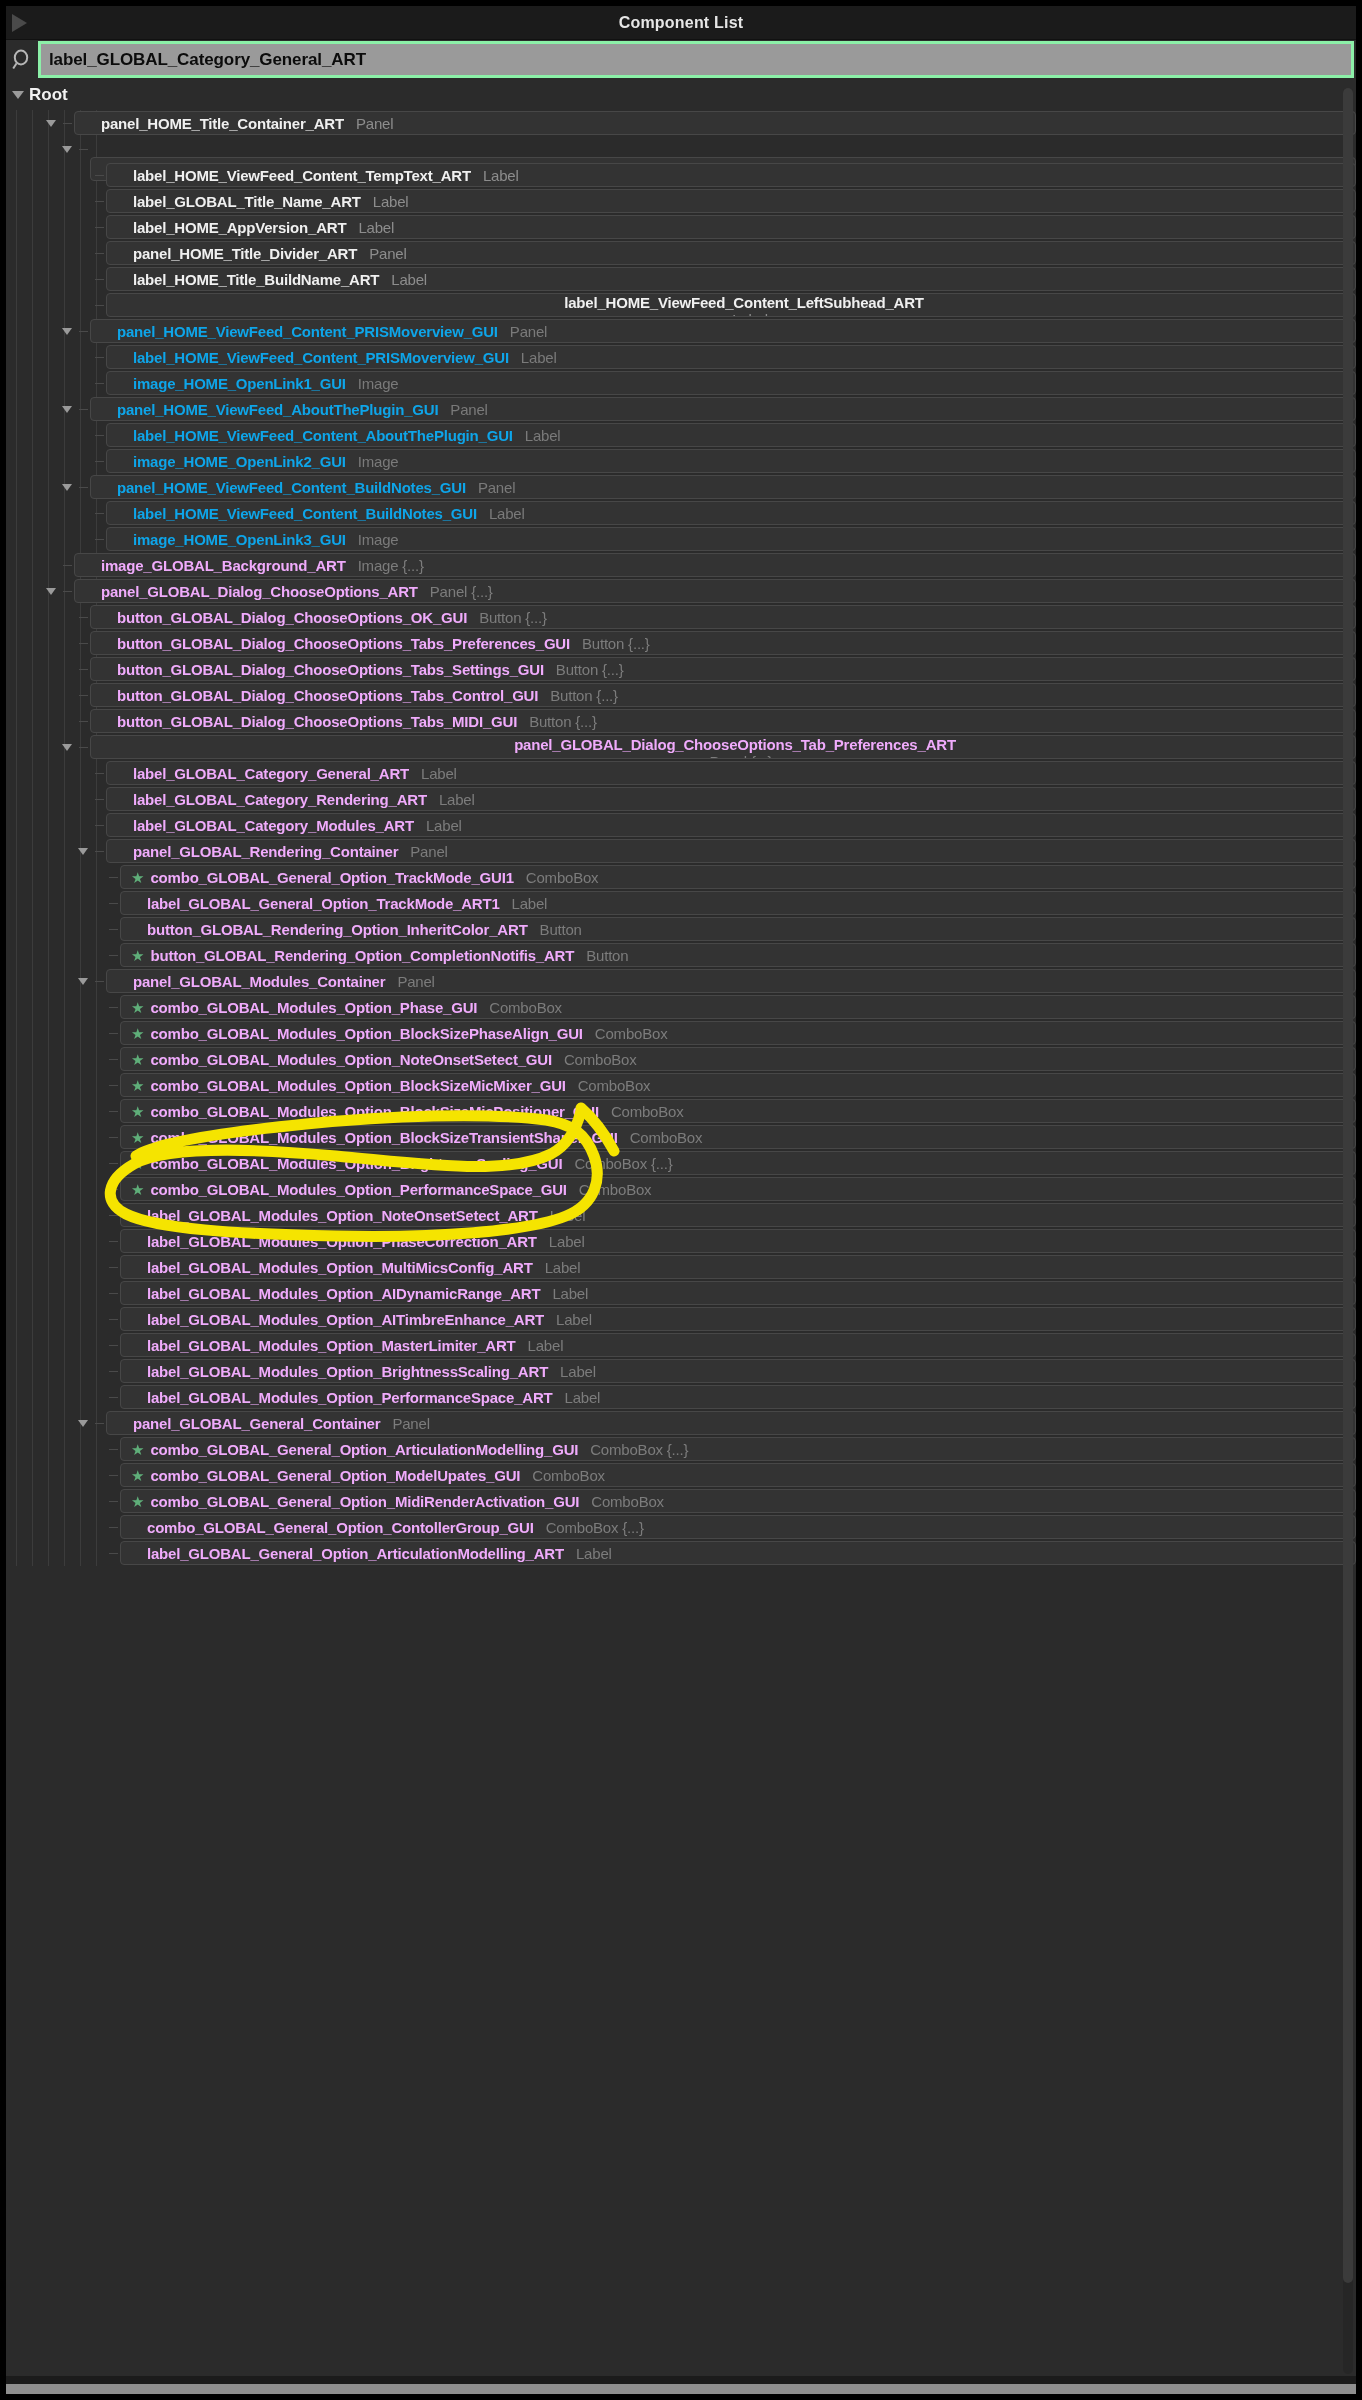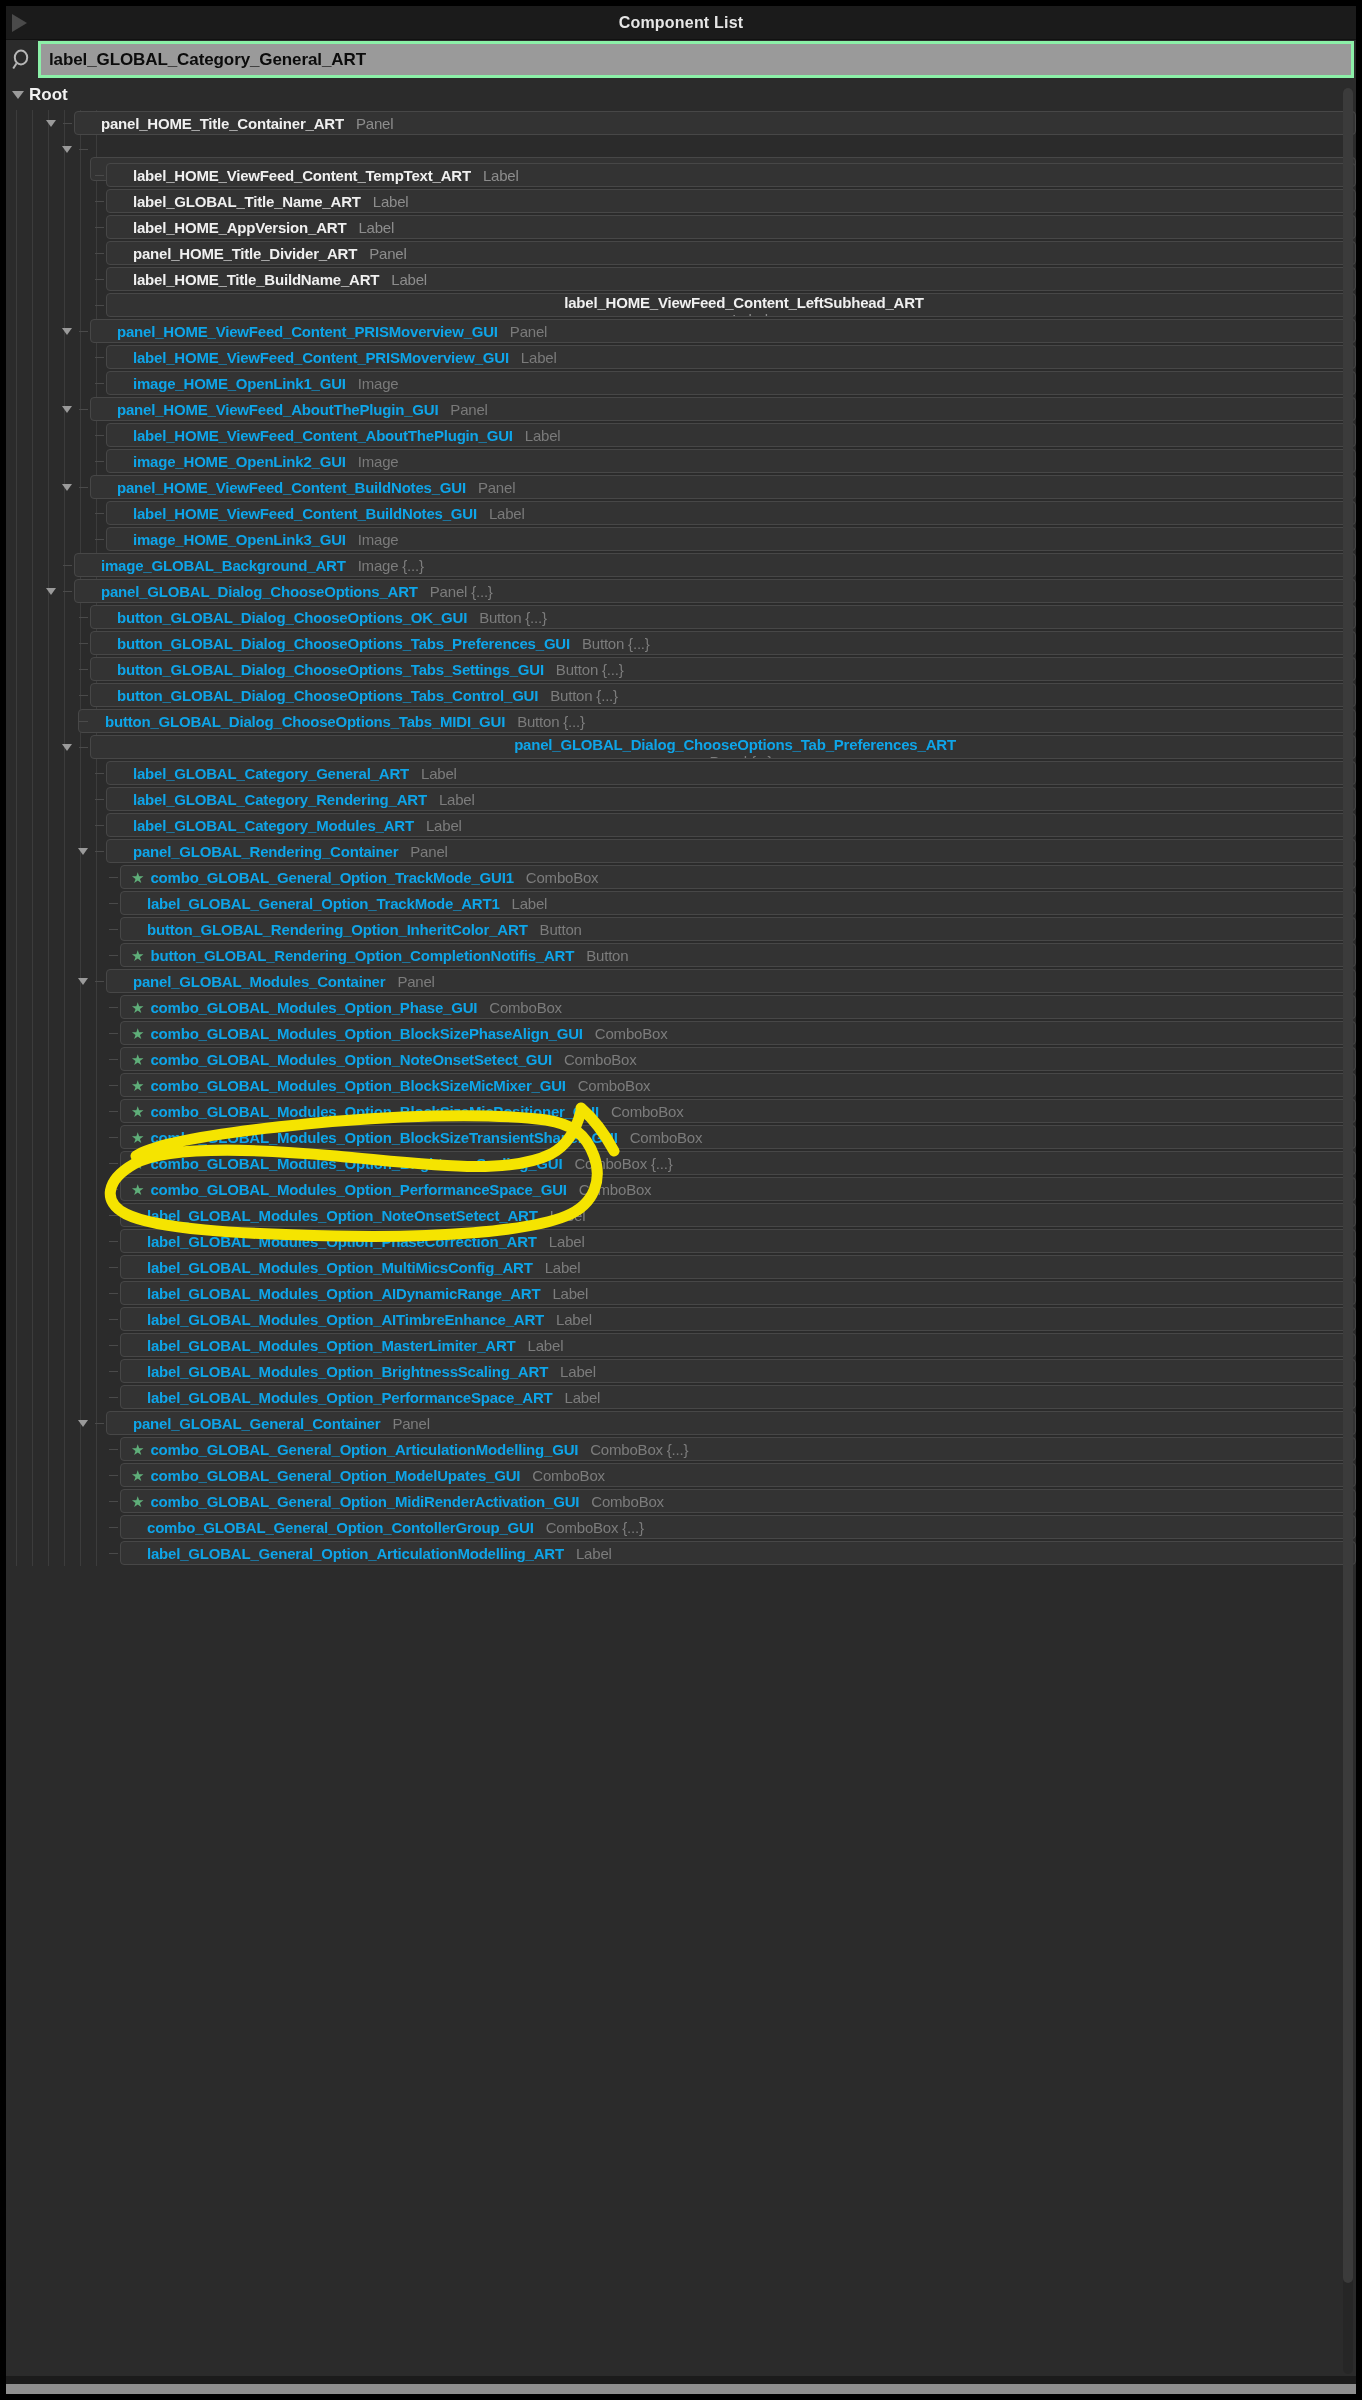--- a/index.html
+++ b/index.html
@@ -179,21 +179,21 @@
     white-space: nowrap;
     margin-left: 12px;
     letter-spacing: -0.2px;
   }
 
   
   .v-art .nm { color: #f0f0f0; }
   .v-art .ty { color: #8d8d8d; }
   .v-gui .nm { color: #0ea5e9; }
   .v-gui .ty { color: #7a7a7a; }
-  .v-mid .nm { color: #0ea5e9; }
+  .v-mid .nm { color: #f0abfc; }
   .v-mid .ty { color: #7c7c7c; }
 
   
   .vscroll {
     position: absolute;
     right: 3px;
     top: 8px;
     width: 10px;
     bottom: 2px;
     background: #262626;
@@ -428,21 +428,21 @@
         </div>
         <div class="row">
           <span class="elbow" style="left: 73px; top: 13px;"></span>
           <div class="pill v-mid" style="left: 84px; padding-left: 26px;">
             <span class="nm">button_GLOBAL_Dialog_ChooseOptions_Tabs_Control_GUI</span>
             <span class="ty">Button {...}</span>
           </div>
         </div>
         <div class="row">
           <span class="elbow" style="left: 73px; top: 13px;"></span>
-          <div class="pill v-mid" style="left: 72px; padding-left: 26px;">
+          <div class="pill v-mid" style="left: 84px; padding-left: 26px;">
             <span class="nm">button_GLOBAL_Dialog_ChooseOptions_Tabs_MIDI_GUI</span>
             <span class="ty">Button {...}</span>
           </div>
         </div>
         <div class="row">
           <span class="caret" style="left: 56px;"></span>
           <span class="elbow" style="left: 73px; top: 13px;"></span>
           <div class="pill v-mid" style="left: 84px; padding-left: 24px; flex-direction: column;">
             <span class="nm">panel_GLOBAL_Dialog_ChooseOptions_Tab_Preferences_ART</span>
             <span class="ty">Panel {...}</span>

